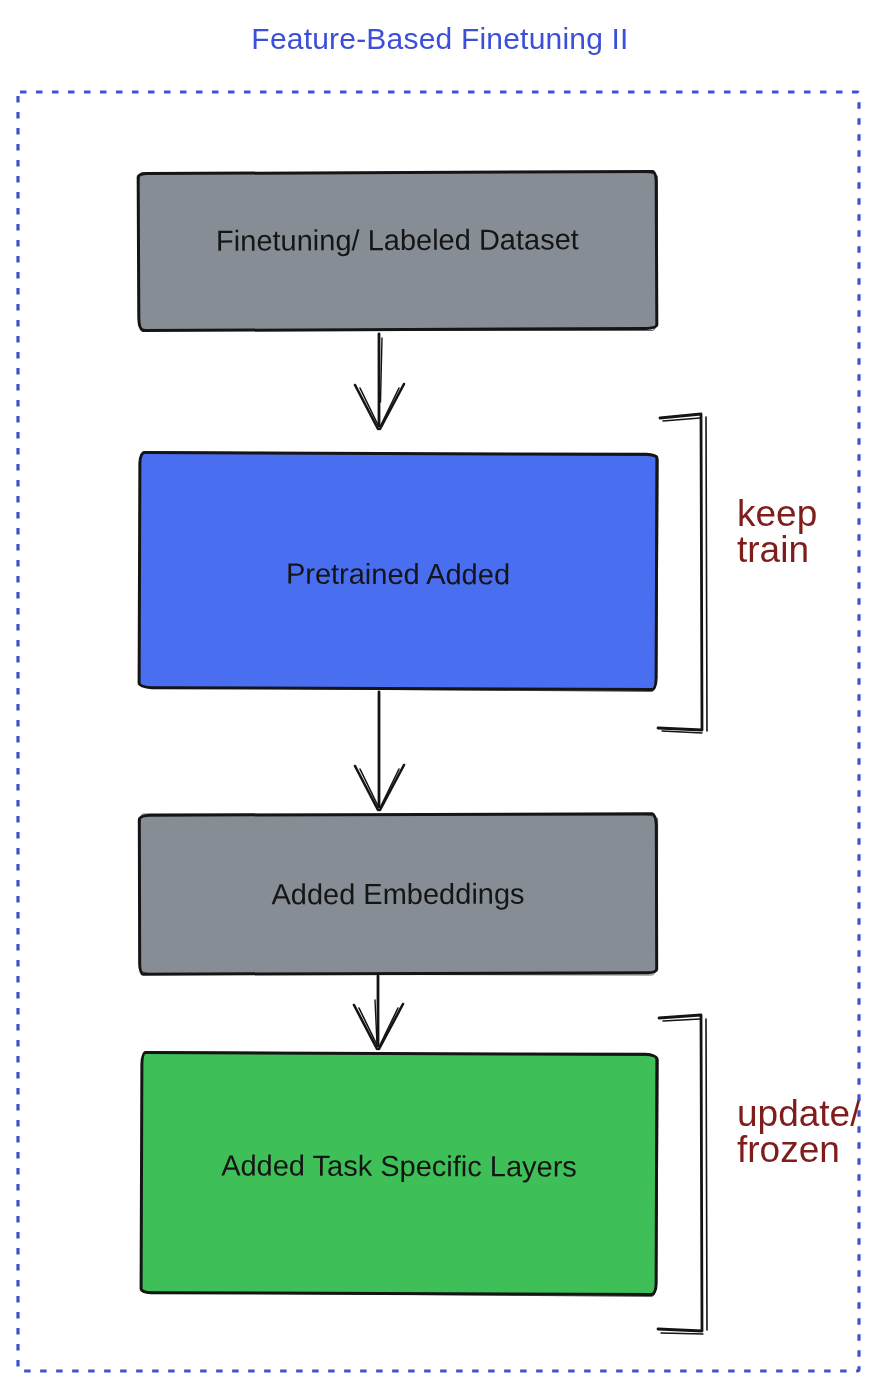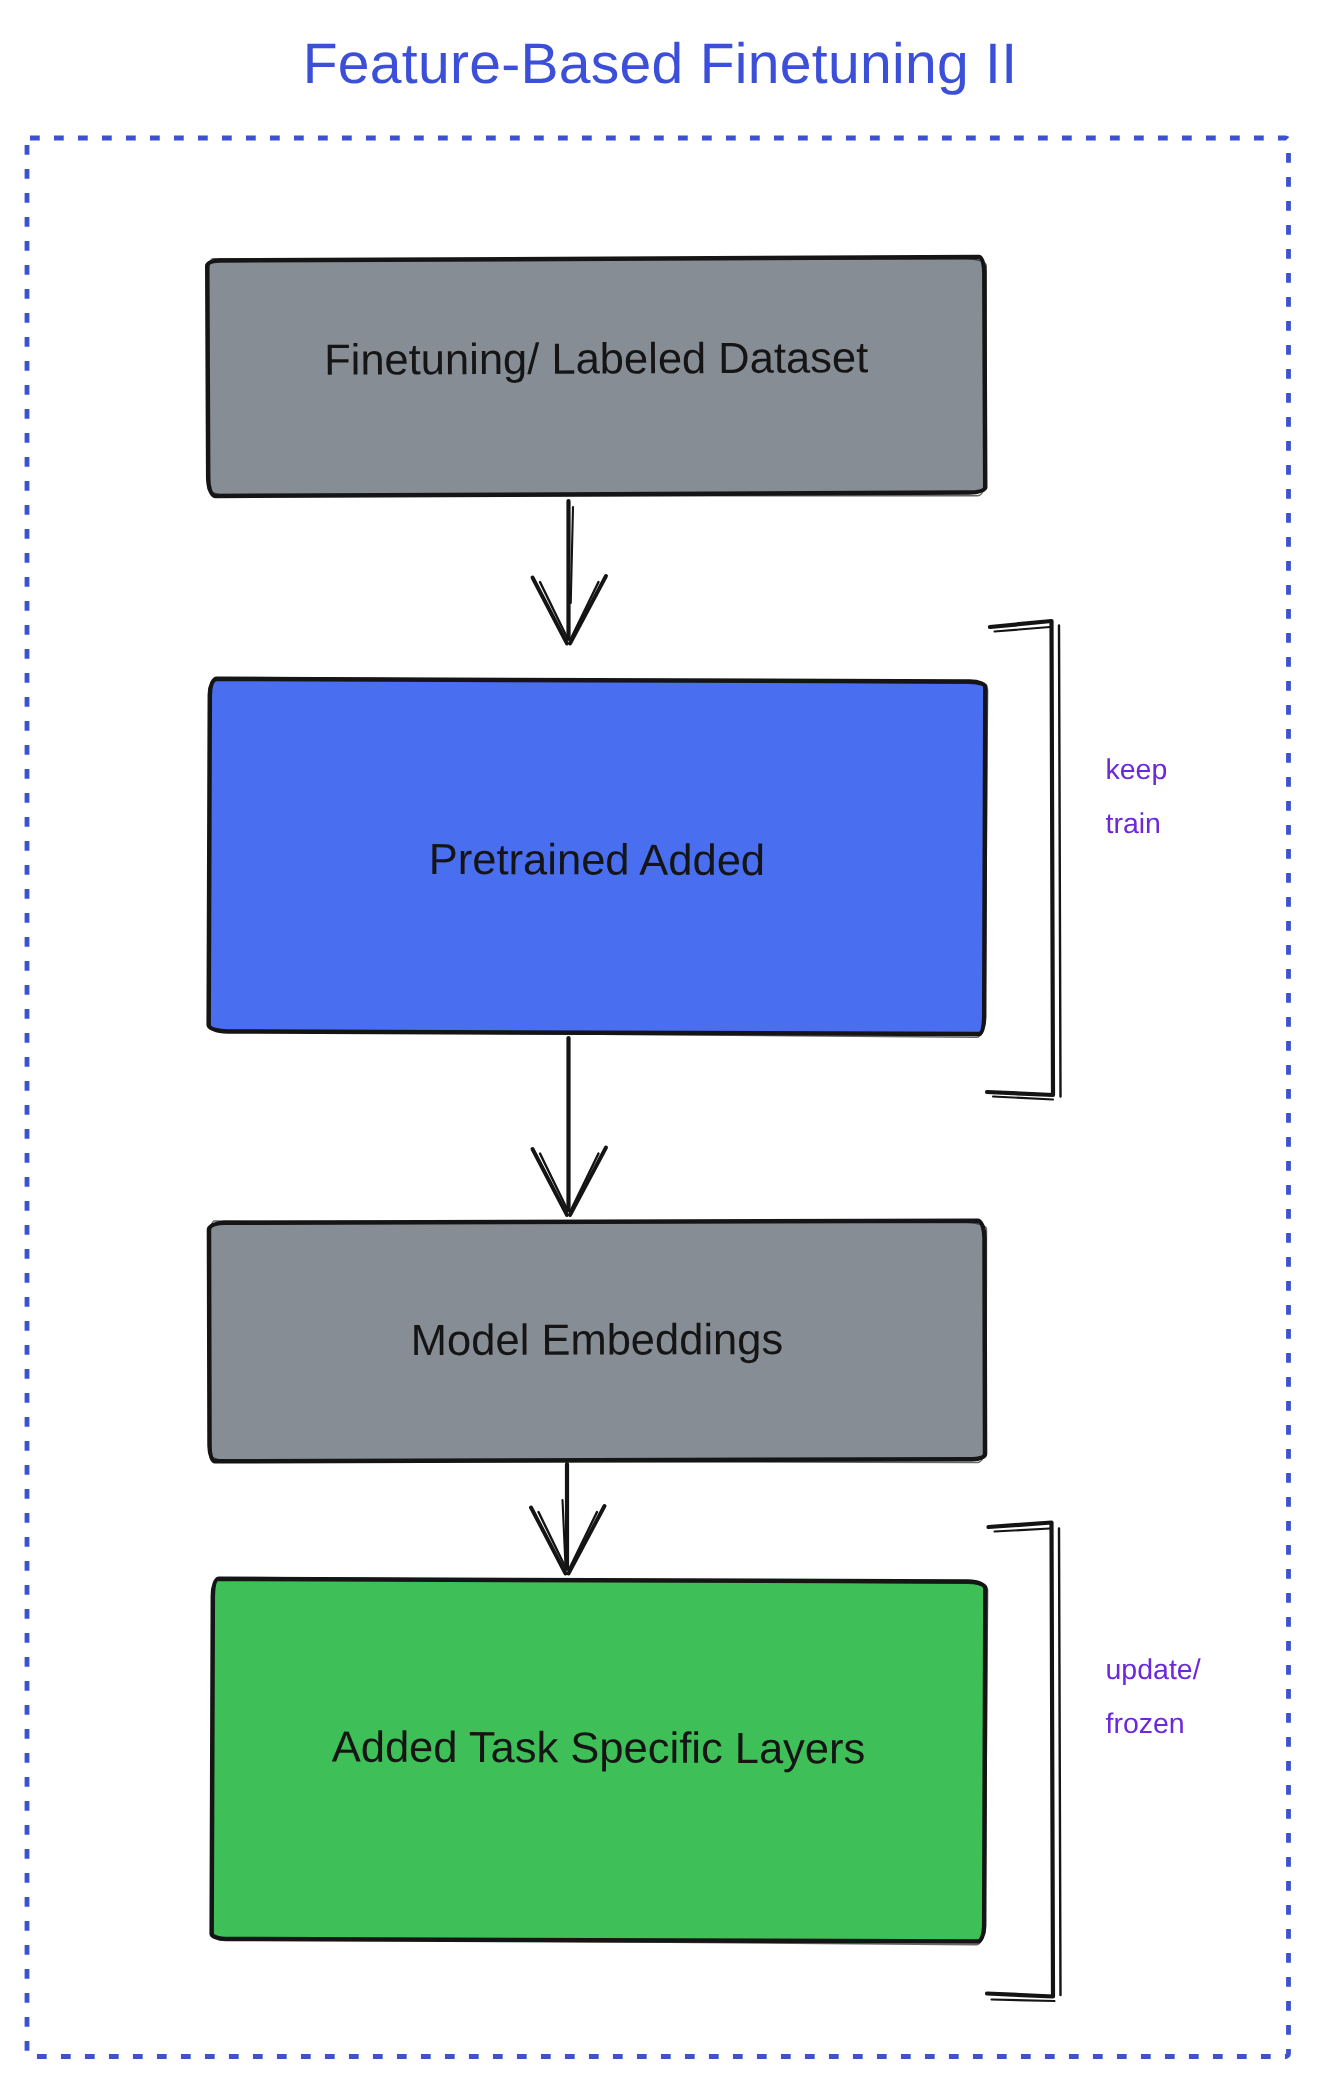--- a/index.html
+++ b/index.html
@@ -2,21 +2,21 @@
 <html><head>
 <meta charset="utf-8">
 <style>
   html,body{margin:0;padding:0;background:#ffffff;}
   .stage{
     position:relative;width:880px;height:1393px;background:#ffffff;overflow:hidden;
     font-family:"Liberation Sans",sans-serif;
   }
   .title{
     position:absolute;left:0;top:22px;width:880px;text-align:center;
-    font-size:38px;font-weight:400;letter-spacing:0.2px;
+    font-size:30px;font-weight:400;letter-spacing:0.2px;
   }
   .overlay{position:absolute;left:0;top:0;width:880px;height:1393px;pointer-events:none;}
   .node{
     position:absolute;display:flex;align-items:center;justify-content:center;
     border:3px solid #151515;color:#151515;font-size:29px;text-align:center;
     box-sizing:border-box;
   }
   .node::after{
     content:"";position:absolute;left:-2px;top:-2px;right:-3px;bottom:-3px;
     border:1.5px solid rgba(21,21,21,0.65);pointer-events:none;
@@ -28,42 +28,42 @@
   .node-1 .node-label{margin-top:-22px;}
   .node-2{left:138px;top:452px;width:520px;height:238px;
     border-radius:6px 12px 5px 14px / 12px 5px 13px 6px;transform:rotate(0.2deg);}
   .node-2 .node-label{margin-top:6px;}
   .node-3{left:138px;top:813px;width:520px;height:162px;
     border-radius:12px 6px 10px 5px / 6px 13px 5px 12px;transform:rotate(-0.15deg);}
   .node-4{left:140px;top:1052px;width:518px;height:243px;
     border-radius:5px 13px 6px 11px / 13px 6px 12px 5px;transform:rotate(0.2deg);}
   .node-4 .node-label{margin-top:-14px;}
   .side-label{
-    position:absolute;color:#6d28d9;font-size:19px;line-height:36px;white-space:pre-line;
+    position:absolute;color:#7f1d1d;font-size:37px;line-height:36px;white-space:pre-line;
   }
   .side-label.keep{left:737px;top:496px;}
   .side-label.train{left:737px;top:1096px;}
 </style>
 </head>
 <body>
 
 <div class="stage">
 
   <div class="title" style="color: rgb(60, 79, 216);">Feature-Based Finetuning II</div>
 
   <div class="node node-1" style="background-color: rgb(134, 141, 149);">
     <span class="node-label">Finetuning/ Labeled Dataset</span>
   </div>
 
   <div class="node node-2" style="background-color: rgb(74, 110, 240);">
     <span class="node-label">Pretrained Added</span>
   </div>
 
   <div class="node node-3" style="background-color: rgb(134, 141, 149);">
-    <span class="node-label">Model Embeddings</span>
+    <span class="node-label">Added Embeddings</span>
   </div>
 
   <div class="node node-4" style="background-color: rgb(63, 191, 88);">
     <span class="node-label">Added Task Specific Layers</span>
   </div>
 
   <div class="side-label keep"><span>keep</span><br><span>train</span></div>
 
   <div class="side-label train"><span>update/</span><br><span>frozen</span></div>
 

